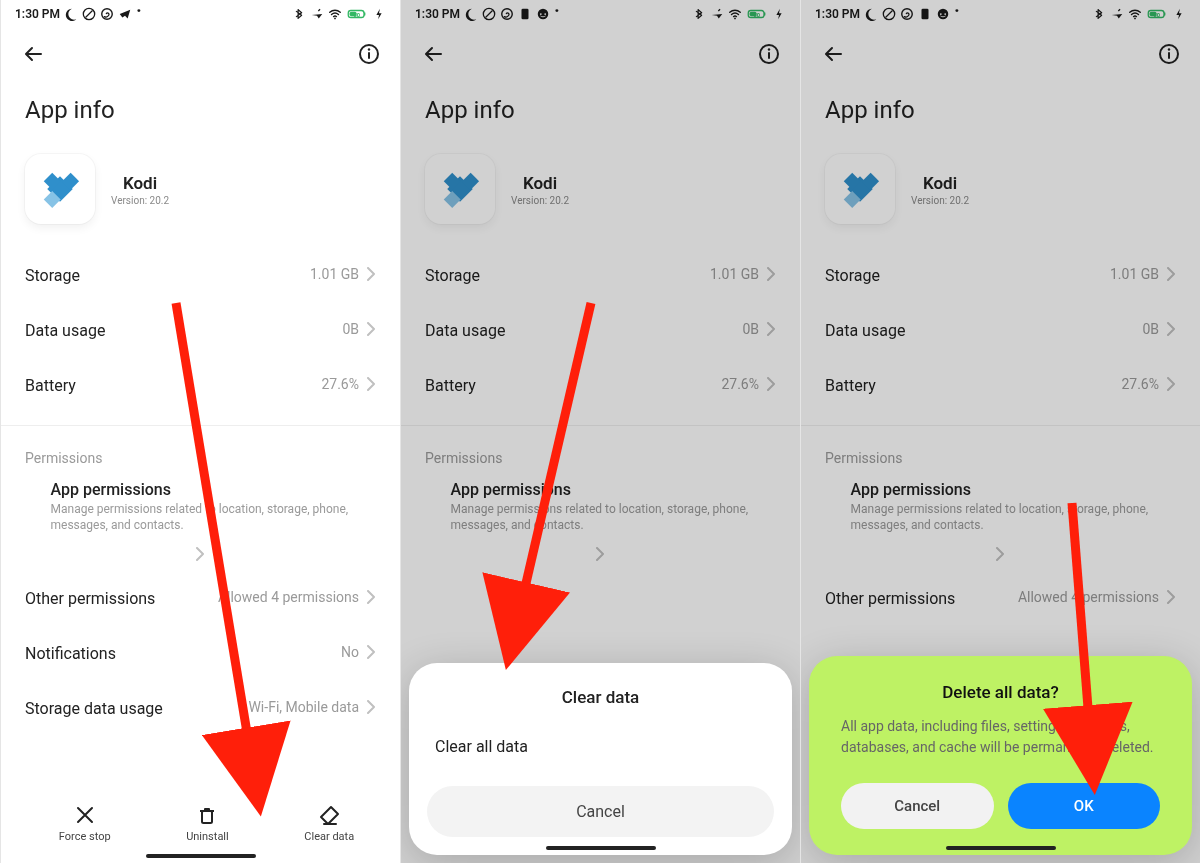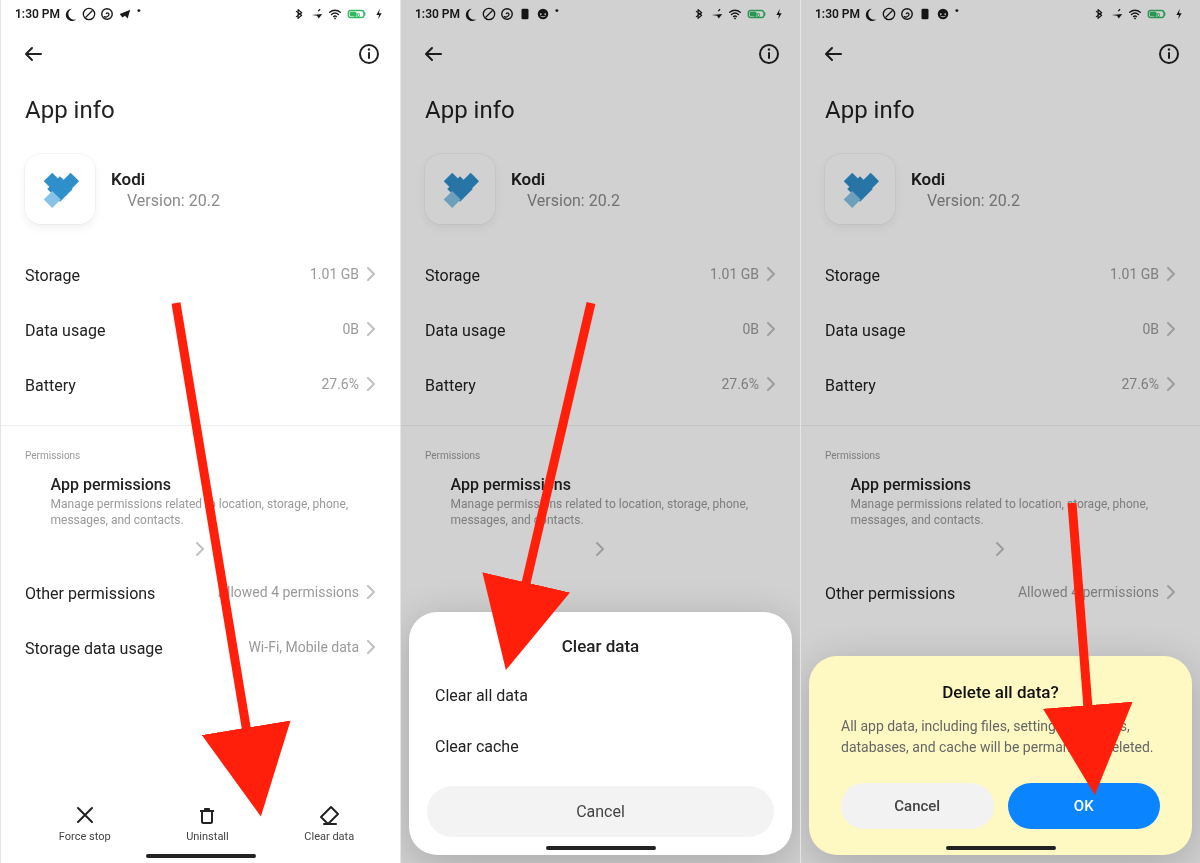--- a/index.html
+++ b/index.html
@@ -34,40 +34,40 @@
   .app-bar {
     height:56px; display:flex; align-items:center; justify-content:space-between;
     padding:0 20px;
     background:#ffffff;
   }
   .page-title {
     font-size:24px; font-weight:400; color:#222;
     padding:12px 24px 20px;
   }
   .content { padding:0 24px; }
-  .app-card { display:flex; align-items:center; gap:16px; padding:10px 0 24px; }
+  .app-card { display:flex; align-items:center; gap:16px; padding:10px 0 24px;text-align:center; }
   .app-icon {
     width:70px; height:70px; border-radius:16px;
     background:#ffffff;
     display:flex; align-items:center; justify-content:center;
     box-shadow:0 0 0 1px rgba(0,0,0,0.03), 0 4px 10px rgba(0,0,0,0.06);
   }
   .app-name { font-size:17px; font-weight:600; color:#222; }
-  .app-version { font-size:16px; color:#8a8a8a; margin-top:2px;margin-left:16px; }
+  .app-version { font-size:10px; color:#8a8a8a; margin-top:2px; }
   .row {
     display:flex; align-items:flex-start; justify-content:space-between;
     padding:18px 0;
     cursor:pointer;
   }
   .row-label { font-size:16px; color:#222; }
   .row-right { display:flex; align-items:center; gap:8px; }
   .row-value { font-size:14px; color:#9a9a9a; }
   .chev { color:#c0c0c0; }
   .hr { height:1px; background:#eee; margin:12px -24px; }
-  .section-hdr { font-size:10px; color:#9a9a9a; padding:12px 0 4px; }
+  .section-hdr { font-size:14px; color:#9a9a9a; padding:12px 0 4px; }
   .perm-row { padding:10px 0; display:flex; align-items:center; justify-content:space-between; gap:14px; cursor:pointer;flex-direction:column; }
   .perm-title { font-size:16px; color:#222; font-weight:500; }
   .perm-desc { font-size:12px; color:#9a9a9a; line-height:1.35; margin-top:2px; max-width:300px; }
   .bottom-bar {
     position:absolute; bottom:0; left:12px; right:0;
     display:flex; justify-content:space-around;
     padding:12px 8px 20px;
     background:#ffffff;
   }
   .bbtn { display:flex; flex-direction:column; align-items:center; gap:4px; cursor:pointer; }
@@ -84,21 +84,21 @@
   .sheet-item { font-size:16px; color:#222; padding:16px 8px; cursor:pointer; }
   .sheet-cancel {
     margin:14px 0 14px;
     background:#f3f3f3; border-radius:30px;
     text-align:center; padding:16px 0;
     font-size:16px; color:#444; cursor:pointer;
   }
   
   .dialog {
     position:absolute; left:8px; right:8px; bottom:8px;
-    background:#fef9c3; border-radius:28px;
+    background:#bef264; border-radius:28px;
     padding:26px 32px 18px;
     box-shadow:0 8px 40px rgba(0,0,0,0.2);
   }
   .dlg-title { text-align:center; font-size:17px; font-weight:500; color:#111; padding-bottom:14px; }
   .dlg-body { font-size:14px; color:#666; line-height:1.45; }
   .dlg-btns { display:flex; gap:14px; margin-top:26px; margin-bottom:8px; }
   .dlg-btn {
     flex:1; text-align:center; padding:14px 0;
     border-radius:30px; font-size:15px; font-weight:500; cursor:pointer;
   }
@@ -295,20 +295,29 @@
     <div class="row">
       <div class="row-label">Other permissions</div>
       <div class="row-right">
           <span class="row-value">Allowed 4 permissions</span>
           <svg class="chev" width="9" height="14">
             <use href="#chev-right"></use>
           </svg>
         </div>
     </div>
     <div class="row">
+      <div class="row-label">Notifications</div>
+      <div class="row-right">
+          <span class="row-value">No</span>
+          <svg class="chev" width="9" height="14">
+            <use href="#chev-right"></use>
+          </svg>
+        </div>
+    </div>
+    <div class="row">
       <div class="row-label">Storage data usage</div>
       <div class="row-right">
           <span class="row-value">Wi-Fi, Mobile data</span>
           <svg class="chev" width="9" height="14">
             <use href="#chev-right"></use>
           </svg>
         </div>
     </div>
   </div>
 
@@ -440,21 +449,20 @@
           <use href="#chev-right"></use>
         </svg>
       </div>
   </div>
 
   <div class="scrim"></div>
 
   <div class="sheet">
     <div class="sheet-title">Clear data</div>
     <div class="sheet-item">Clear all data</div>
-    <div class="sheet-item">Clear cache</div>
     <div class="sheet-cancel">Cancel</div>
     <div class="home-ind"></div>
   </div>
 
   <div class="arrow" style="left:0;top:0">
     <svg width="400" height="863">
         <line x1="190" y1="303" x2="113" y2="635" stroke="#ff1f0a" stroke-width="9" marker-end="url(#arr-head)"></line>
       </svg>
   </div>
 </div>

